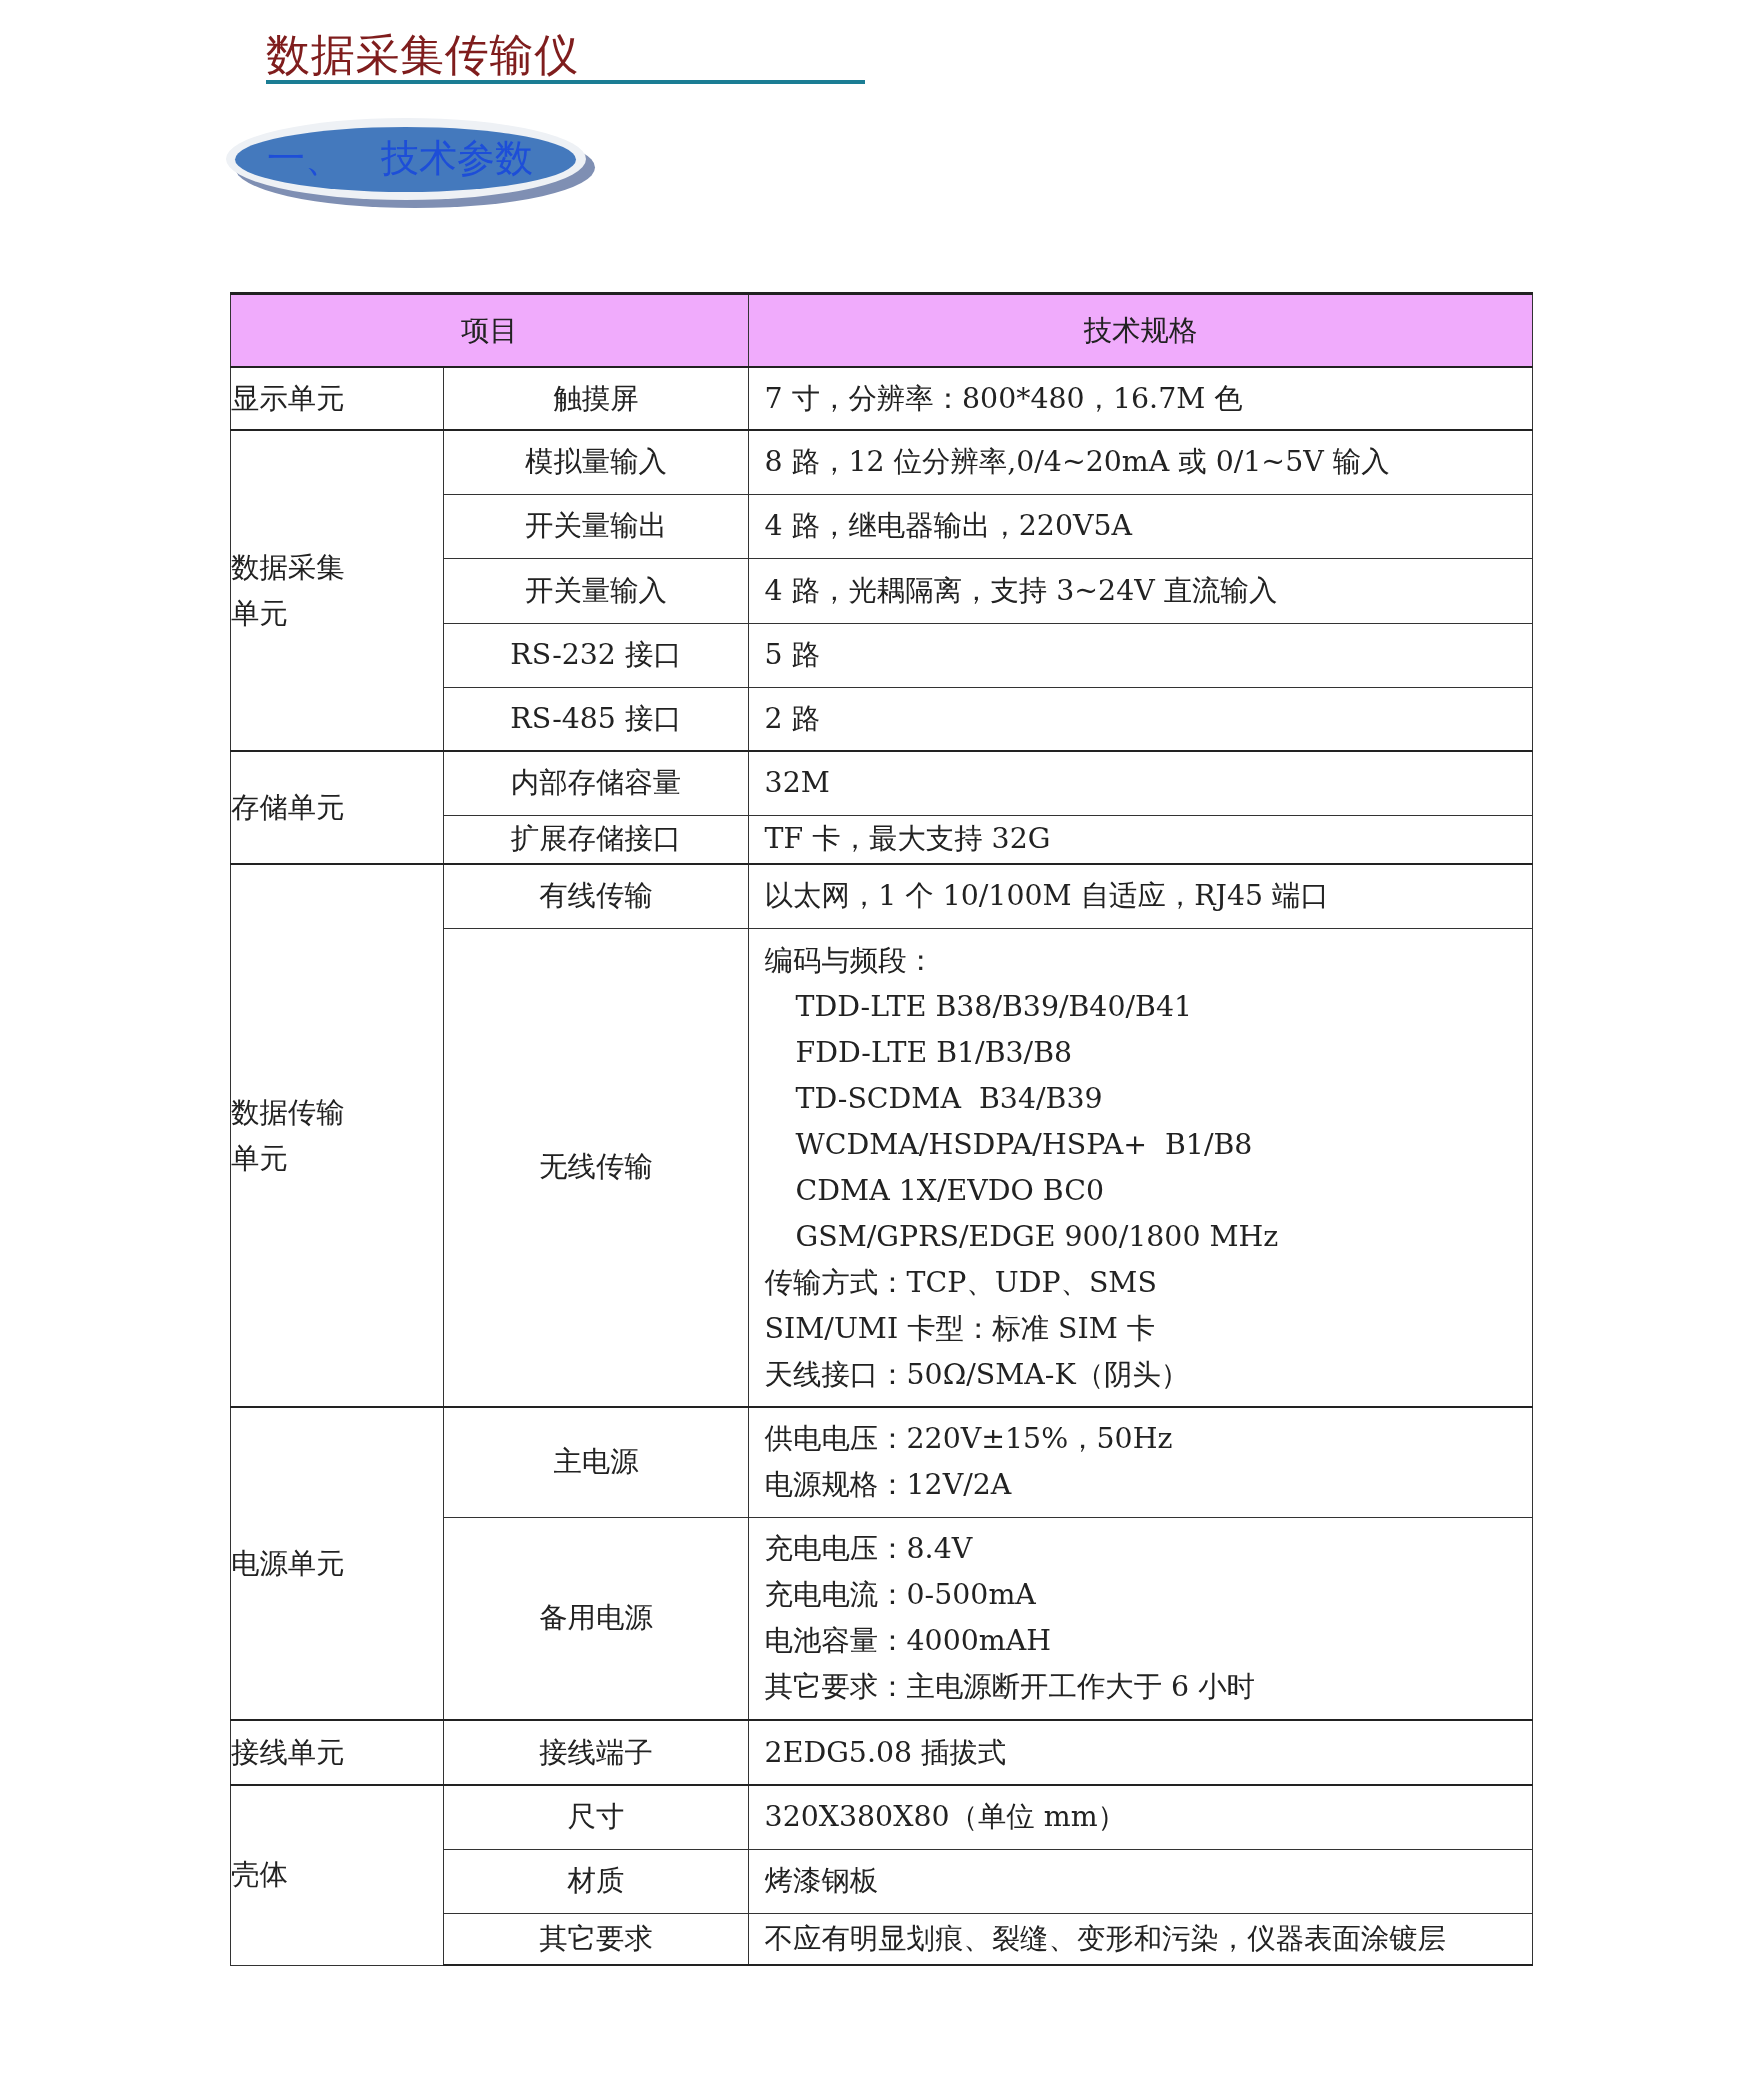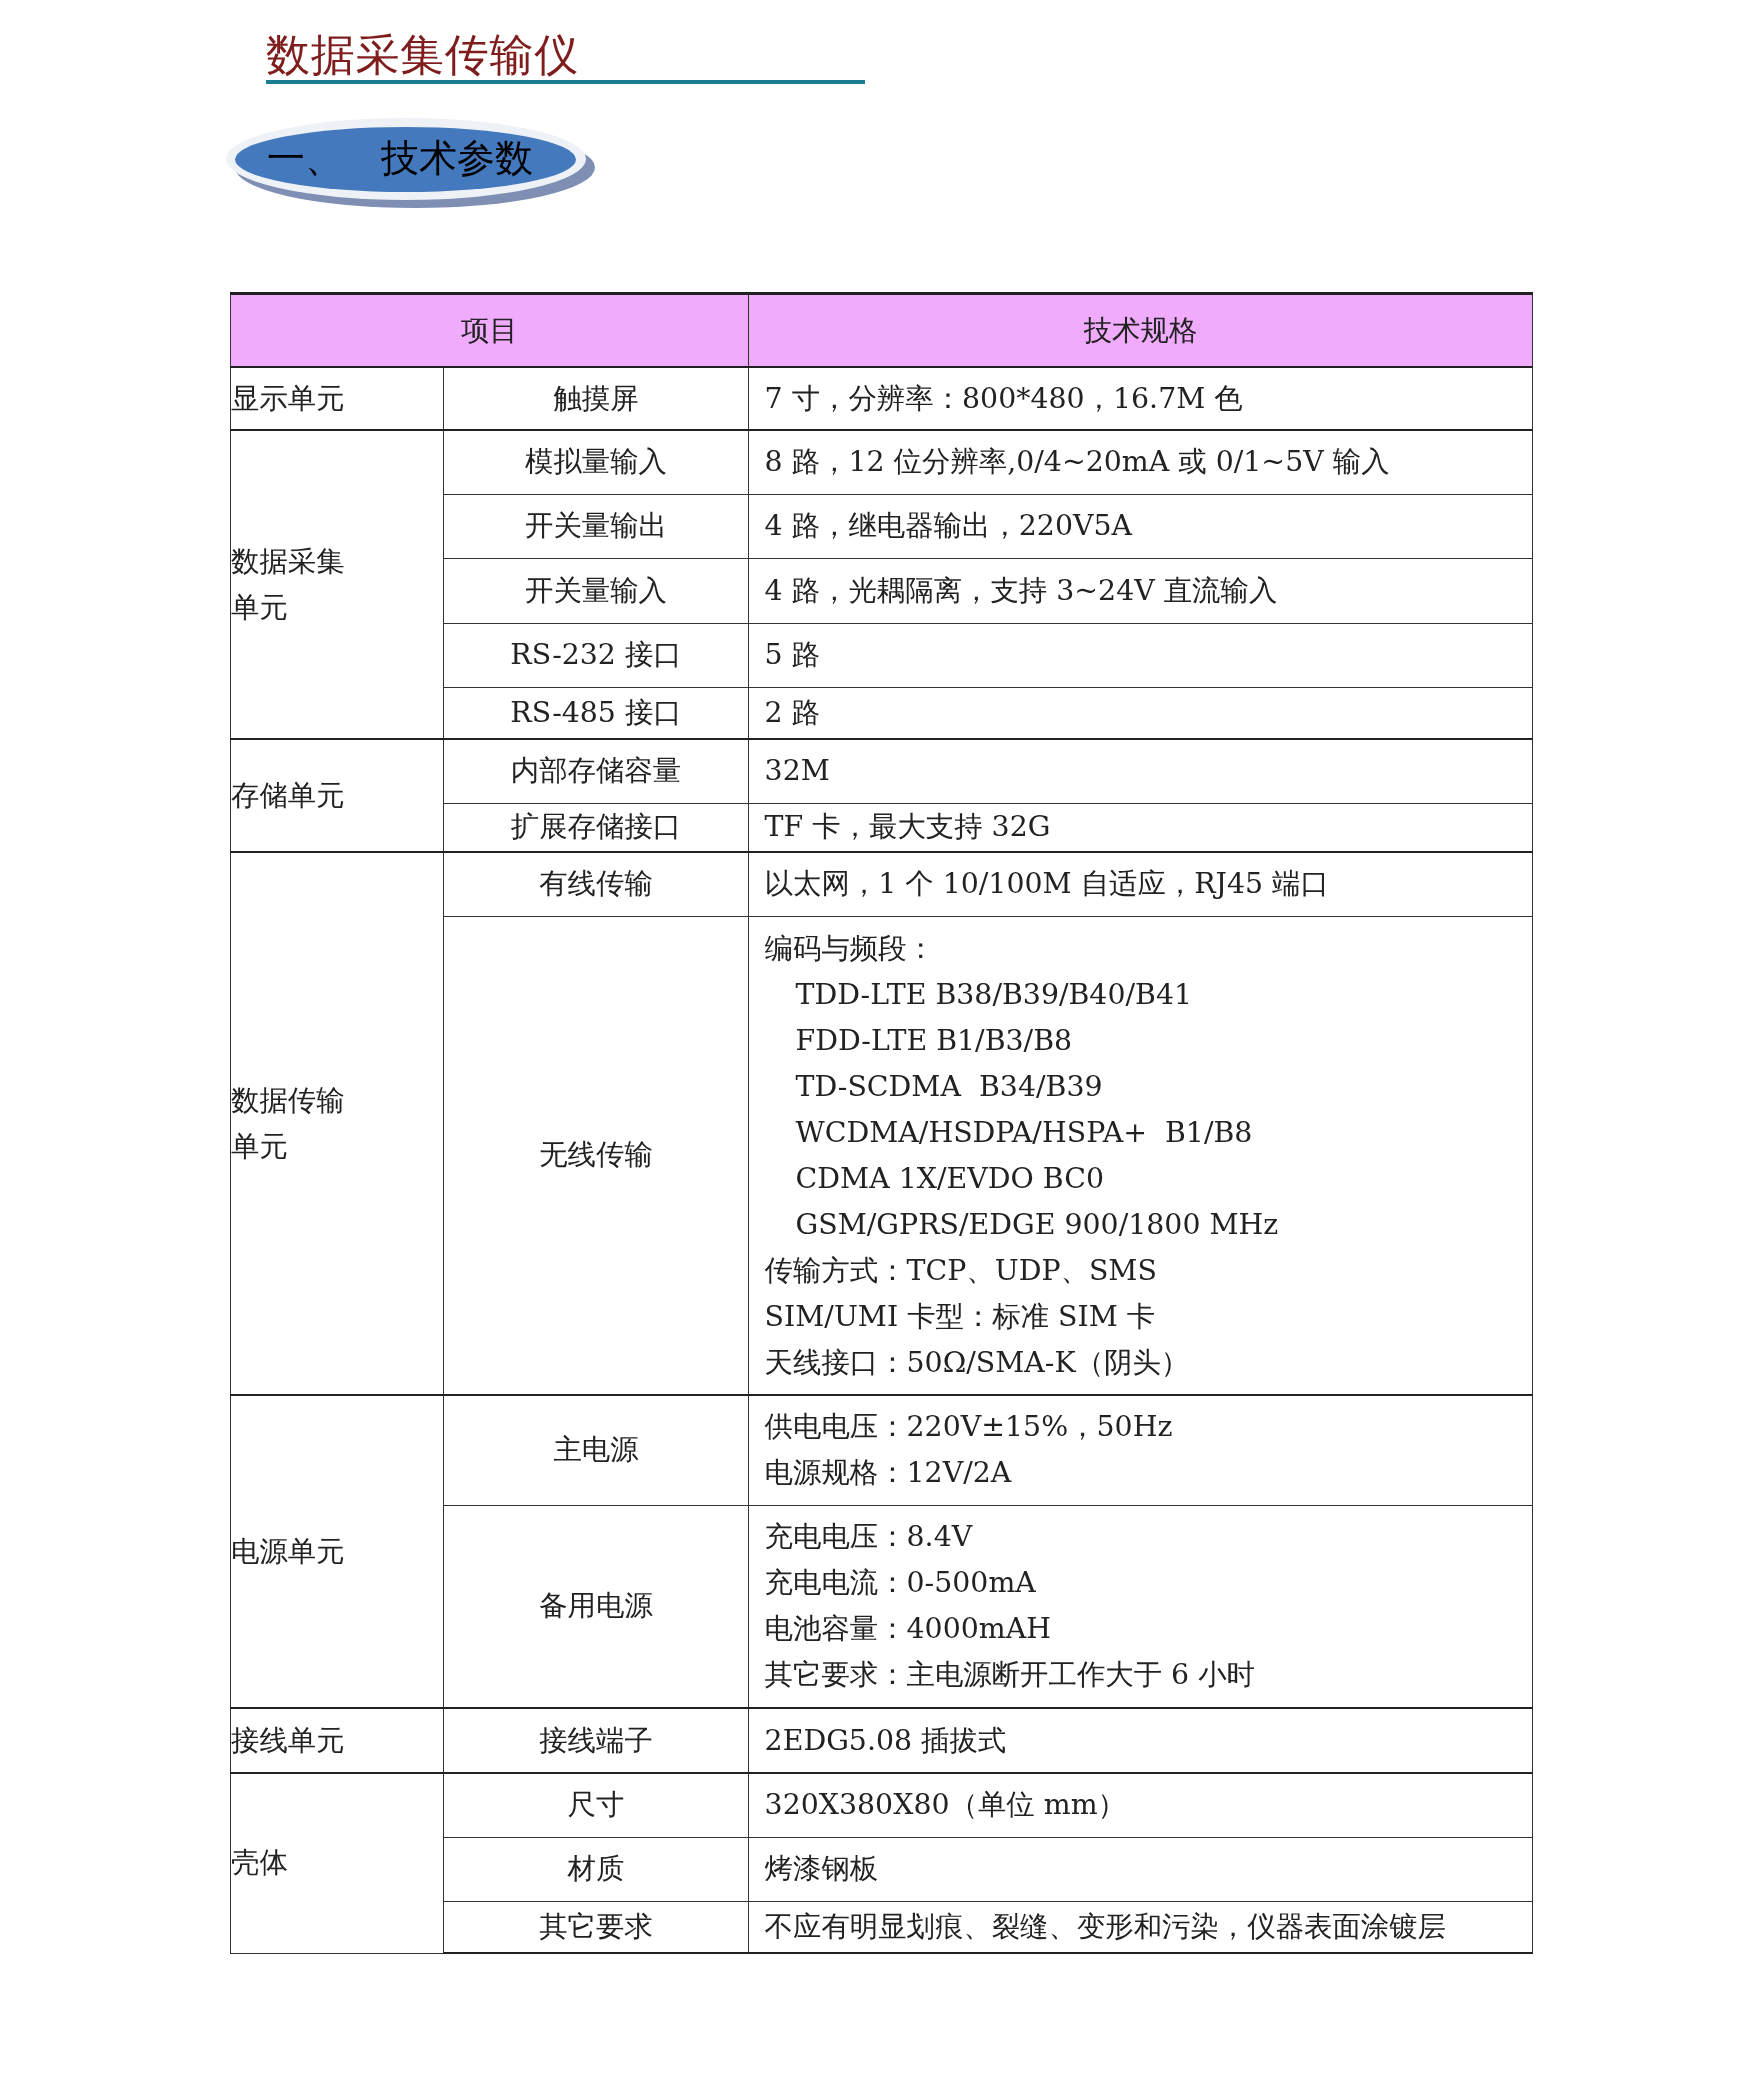--- a/index.html
+++ b/index.html
@@ -25,21 +25,21 @@
     position: absolute; left: 0; top: 4.3px; width: 360px; height: 82px;
     border-radius: 50%; background: #eef1f5;
   }
   .pill-core {
     position: absolute; left: 8.5px; top: 12.8px; width: 341px; height: 65px;
     border-radius: 50%; background: #4479bd;
   }
   .pill-text {
     position: absolute; left: 41px; top: 15.6px;
     font-family: "DejaVu Sans", "Liberation Sans", sans-serif;
-    font-size: 38px; line-height: 57px; color: #000000; white-space: pre;
+    font-size: 38px; line-height: 57px; color: #1d4ed8; white-space: pre;
   }
 
   table.spec {
     position: absolute; left: 230px; top: 292px;
     width: 1301px; border-collapse: collapse; table-layout: fixed;
     font-family: "DejaVu Serif", "Liberation Serif", serif;
     font-size: 28.4px; color: #222222;
   }
   table.spec td, table.spec th {
     border: 1.4px solid #333333; padding: 0; vertical-align: middle;
@@ -102,21 +102,21 @@
     <td class="spec-cell col2">4 路，继电器输出，220V5A</td>
   </tr>
   <tr style="height:65px">
     <td class="item">开关量输入</td>
     <td class="spec-cell col2">4 路，光耦隔离，支持 3~24V 直流输入</td>
   </tr>
   <tr style="height:64px">
     <td class="item">RS-232 接口</td>
     <td class="spec-cell col2">5 路</td>
   </tr>
-  <tr style="height:52px">
+  <tr style="height:64px">
     <td class="item">RS-485 接口</td>
     <td class="spec-cell col2">2 路</td>
   </tr>
 
   <tr class="group-start" style="height:64px">
     <td class="group" rowspan="2">存储单元</td>
     <td class="item">内部存储容量</td>
     <td class="spec-cell col2">32M</td>
   </tr>
   <tr style="height:49px">

